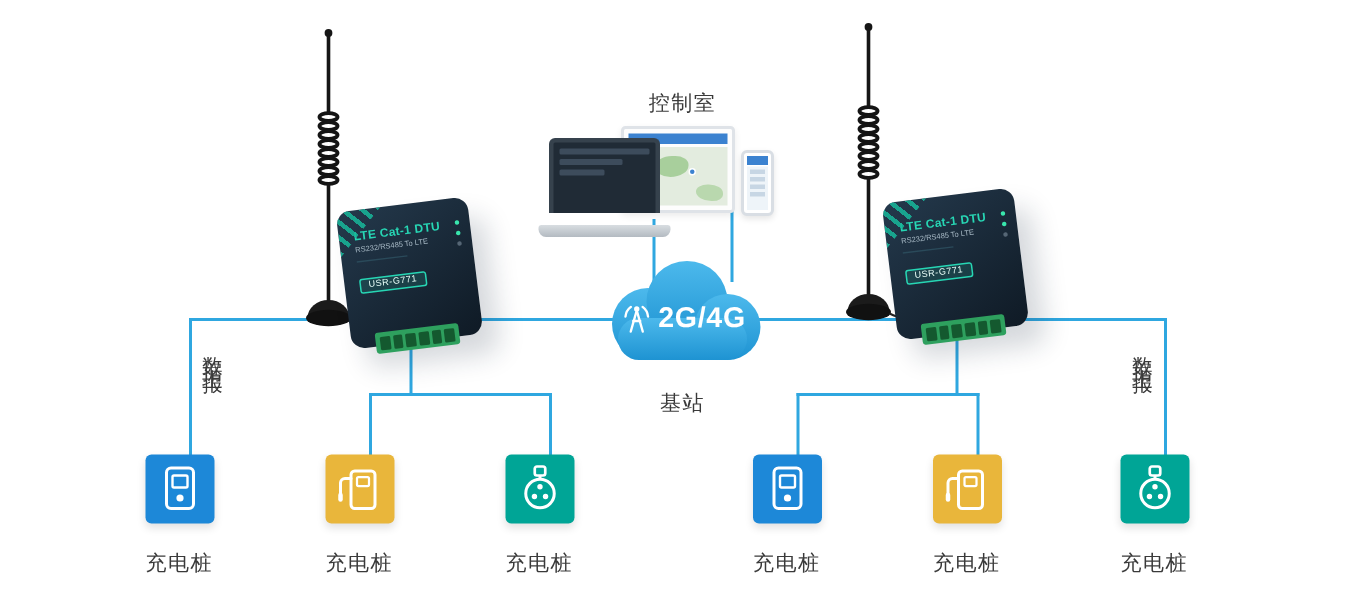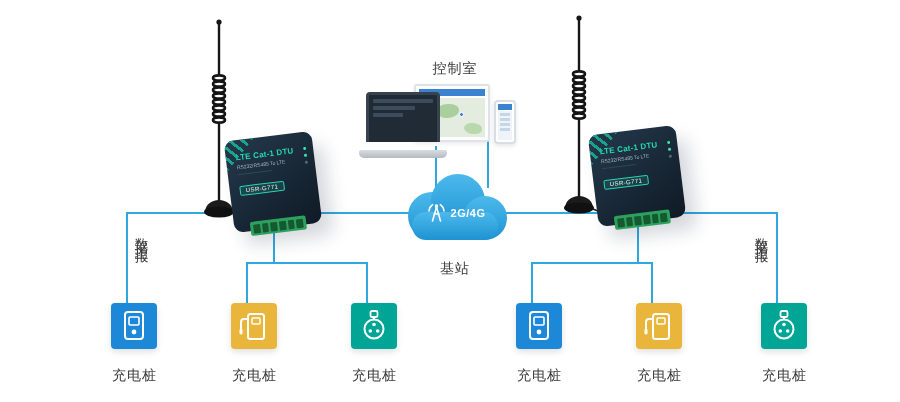--- a/index.html
+++ b/index.html
@@ -60,24 +60,24 @@
   .phone{position:absolute;left:128px;top:16px;width:22px;height:44px;background:#fff;
     border:2px solid #d9dee4;border-radius:4px;z-index:3;box-shadow:0 2px 4px rgba(0,0,0,.1)}
   .phone .p-head{position:absolute;left:2px;top:2px;right:2px;height:6px;background:#3b82d0}
   .phone .p-body{position:absolute;left:2px;top:9px;right:2px;bottom:2px;background:#eef4f9}
   .phone .p-body i{display:block;height:3px;background:#c7d6e4;margin:2px 2px 0}
 
   
   .cloud{position:absolute;left:394px;top:164px;z-index:3}
   .cloud-content{position:absolute;left:398px;top:199px;width:114px;height:28px;z-index:4;
     display:flex;align-items:center;justify-content:center;gap:3px}
-  .cloud-content span{color:#fff;font-size:11px;font-weight:bold;letter-spacing:.5px}
-
-  
-  .pile{position:absolute;top:303px;width:60px;display:flex;flex-direction:column;align-items:flex-end;z-index:3}
+  .cloud-content span{color:#fff;font-size:19px;font-weight:bold;letter-spacing:.5px}
+
+  
+  .pile{position:absolute;top:303px;width:60px;display:flex;flex-direction:column;align-items:flex-start;z-index:3}
   .pile-icon{width:46px;height:46px;border-radius:4px;display:flex;align-items:center;justify-content:center;
     box-shadow:0 3px 6px rgba(0,0,0,.12)}
   .pile-label{margin-top:18px;color:#3a3a3a;font-size:14px;letter-spacing:1px;white-space:nowrap}
 </style>
 </head>
 <body>
 
 <div class="stage">
 
   <div class="line h" style="left:126px;top:212px;width:106px"></div>

